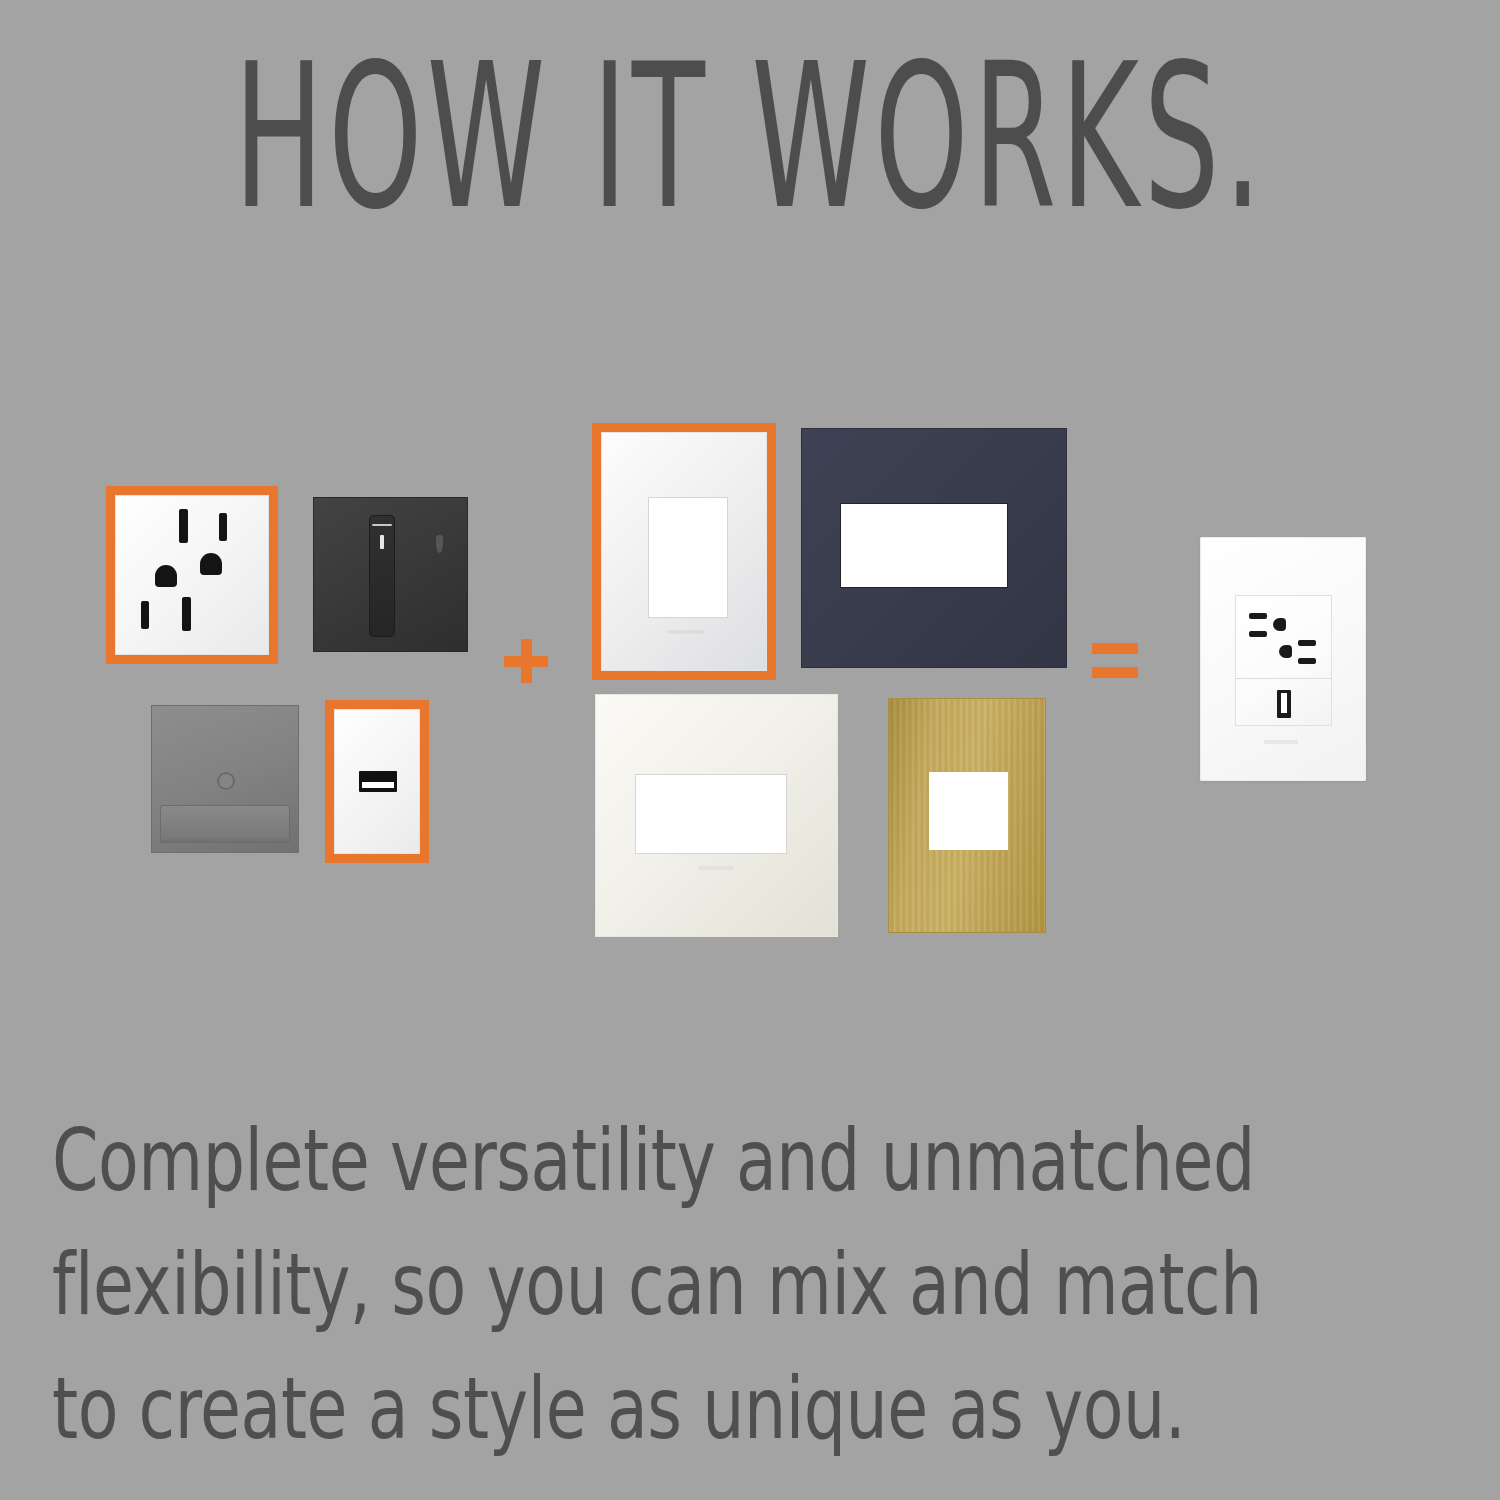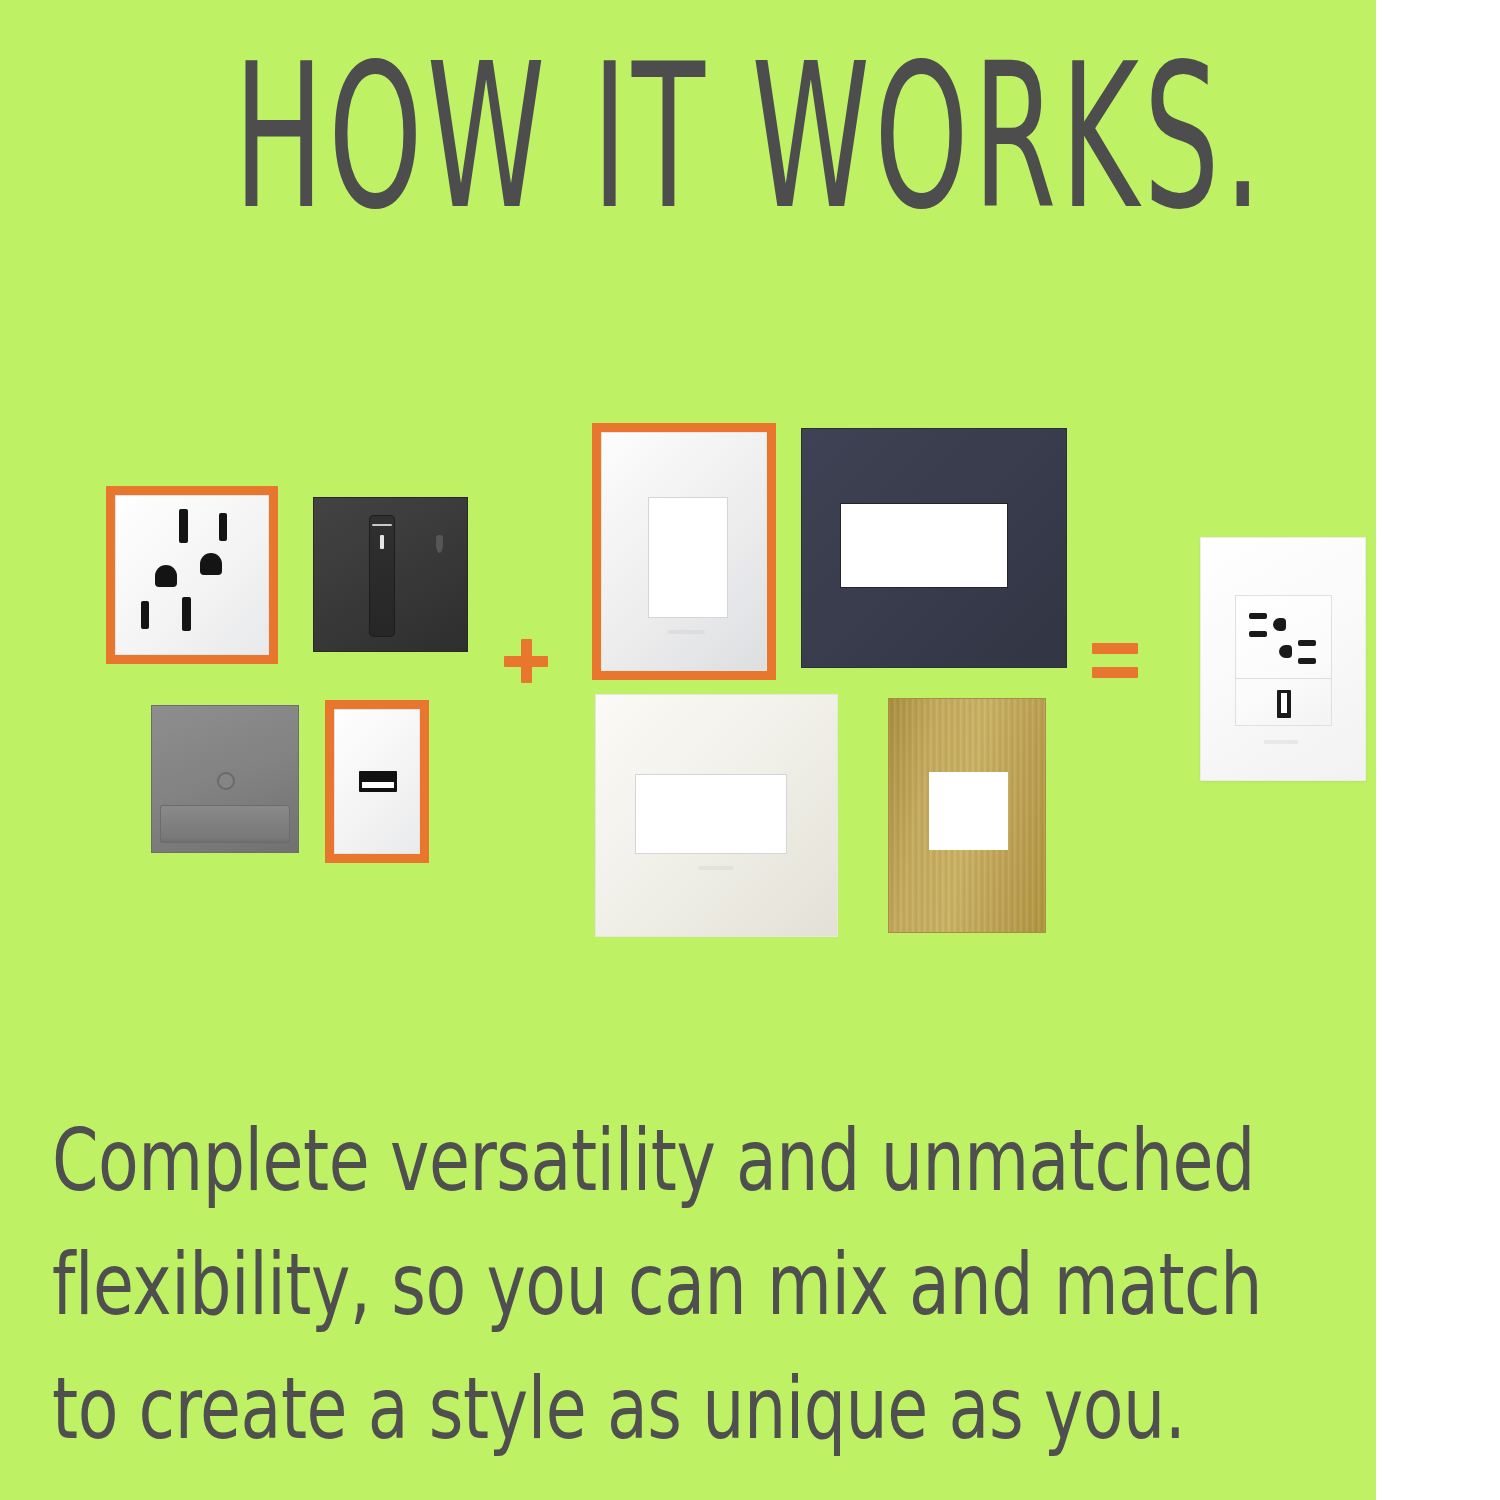--- a/index.html
+++ b/index.html
@@ -5,23 +5,23 @@
   html, body {
     margin: 0;
     padding: 0;
     background: #ffffff;
   }
   body {
     font-family: "Liberation Sans", sans-serif;
   }
   .page {
     position: relative;
-    width: 1376px;
+    width: 1500px;
     height: 1500px;
-    background: #bef264;
+    background: #a3a3a3;
     overflow: hidden;
   }
 
   
   .title {
     position: absolute;
     left: 0;
     top: 38px;
     width: 1500px;
     text-align: center;

